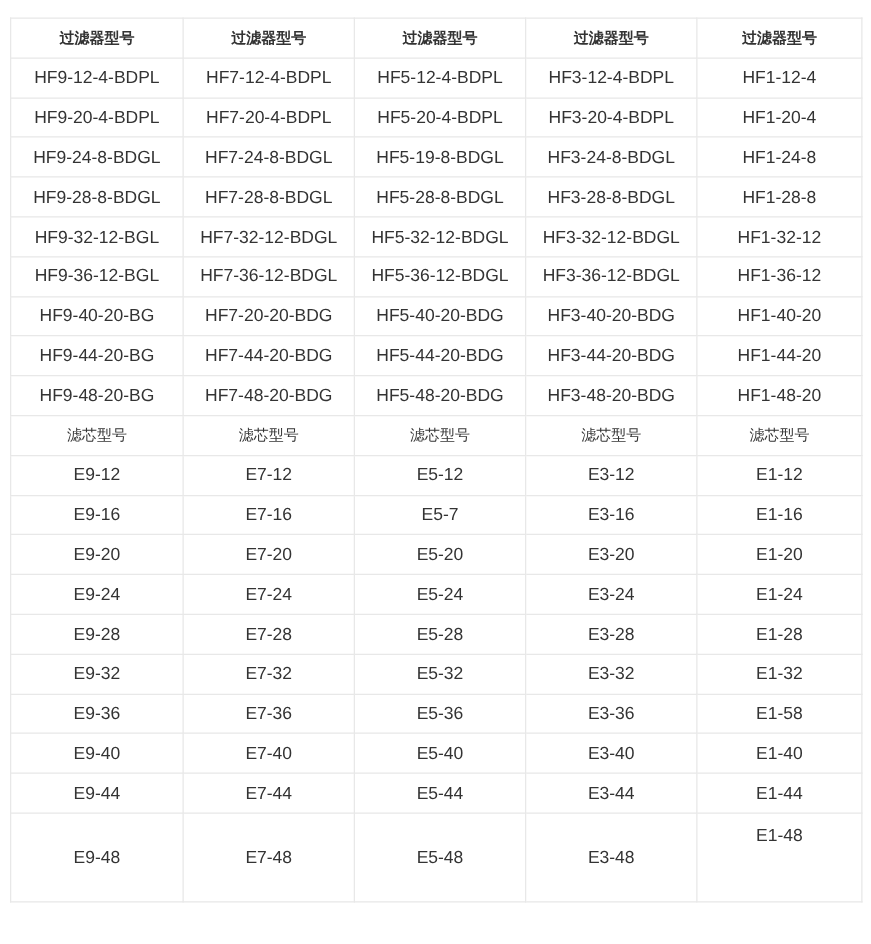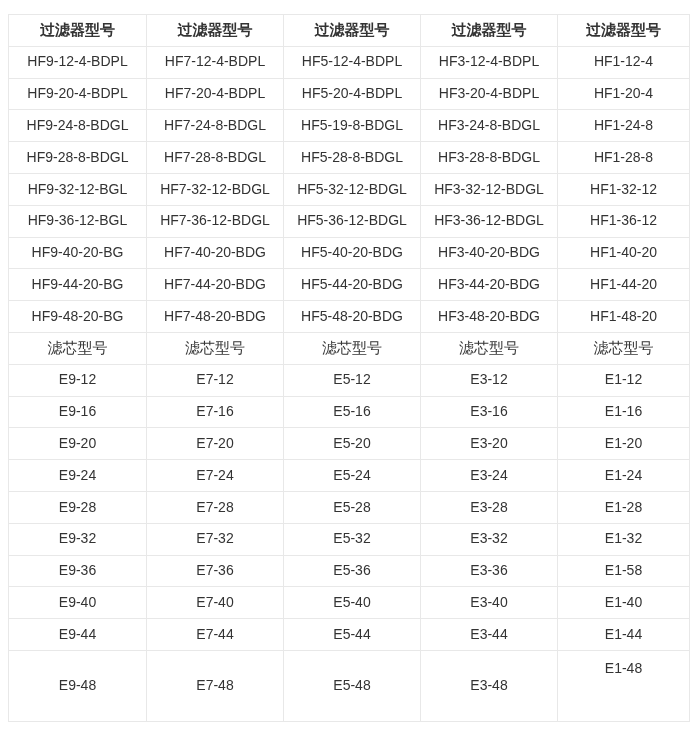--- a/index.html
+++ b/index.html
@@ -28,21 +28,21 @@
     vertical-align: middle;
     padding: 0;
     height: 30.8px;
     font-size: 14px;
     line-height: 1.25;
     overflow: hidden;
     white-space: nowrap;
   }
   table.model-table th {
     font-weight: bold;
-    font-size: 15px;
+    font-size: 12px;
   }
   table.model-table th.normal {
     font-weight: normal;
     margin-top: 44px;
   }
   table.model-table tr.tall td {
     height: 61px;
   }
   table.model-table td.top-align {
     vertical-align: top;
@@ -106,21 +106,21 @@
         </tr>
         <tr>
           <td>HF9-36-12-BGL</td>
           <td>HF7-36-12-BDGL</td>
           <td>HF5-36-12-BDGL</td>
           <td>HF3-36-12-BDGL</td>
           <td>HF1-36-12</td>
         </tr>
         <tr>
           <td>HF9-40-20-BG</td>
-          <td>HF7-40-20-BDG</td>
+          <td>HF7-20-20-BDG</td>
           <td>HF5-40-20-BDG</td>
           <td>HF3-40-20-BDG</td>
           <td>HF1-40-20</td>
         </tr>
         <tr>
           <td>HF9-44-20-BG</td>
           <td>HF7-44-20-BDG</td>
           <td>HF5-44-20-BDG</td>
           <td>HF3-44-20-BDG</td>
           <td>HF1-44-20</td>
@@ -142,21 +142,21 @@
         <tr>
           <td>E9-12</td>
           <td>E7-12</td>
           <td>E5-12</td>
           <td>E3-12</td>
           <td>E1-12</td>
         </tr>
         <tr>
           <td>E9-16</td>
           <td>E7-16</td>
-          <td>E5-16</td>
+          <td>E5-7</td>
           <td>E3-16</td>
           <td>E1-16</td>
         </tr>
         <tr>
           <td>E9-20</td>
           <td>E7-20</td>
           <td>E5-20</td>
           <td>E3-20</td>
           <td>E1-20</td>
         </tr>

